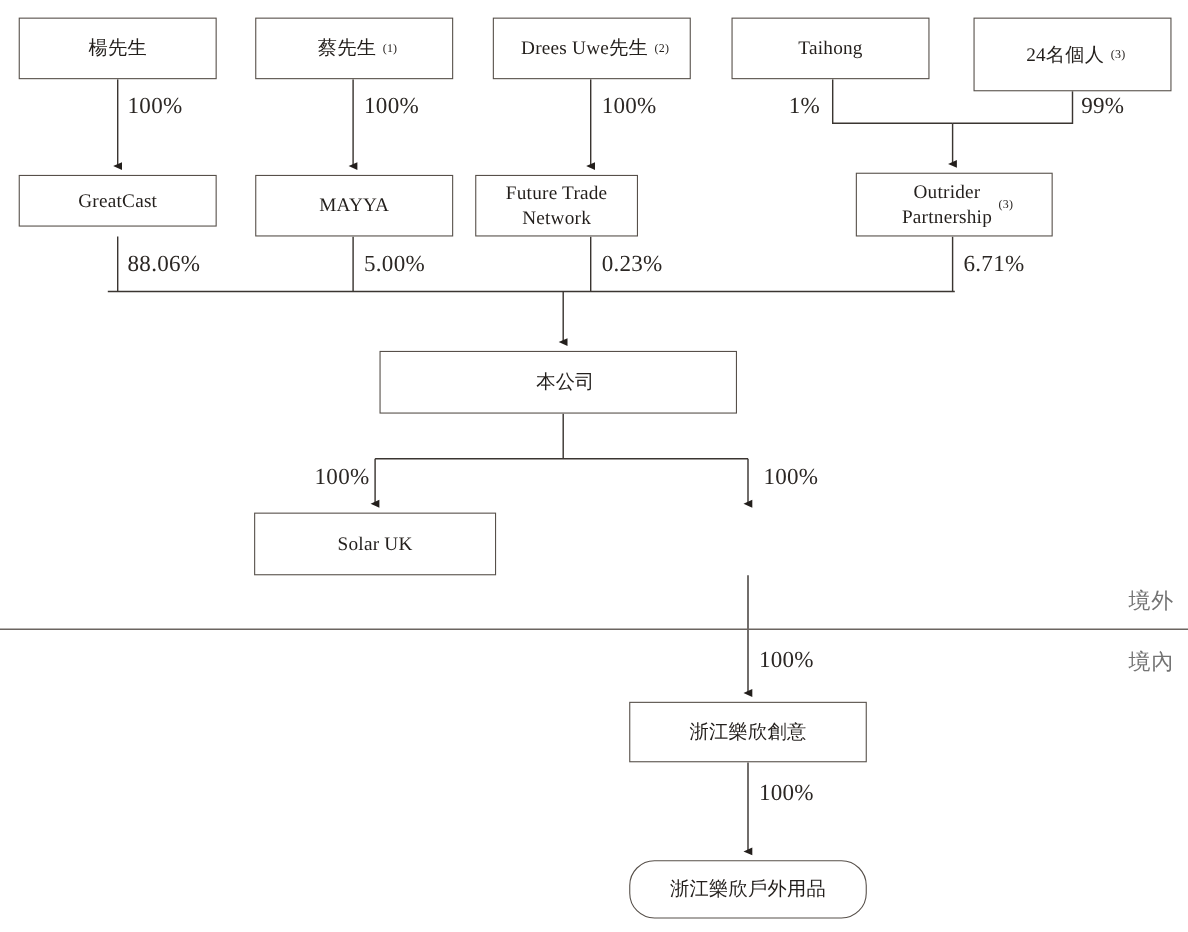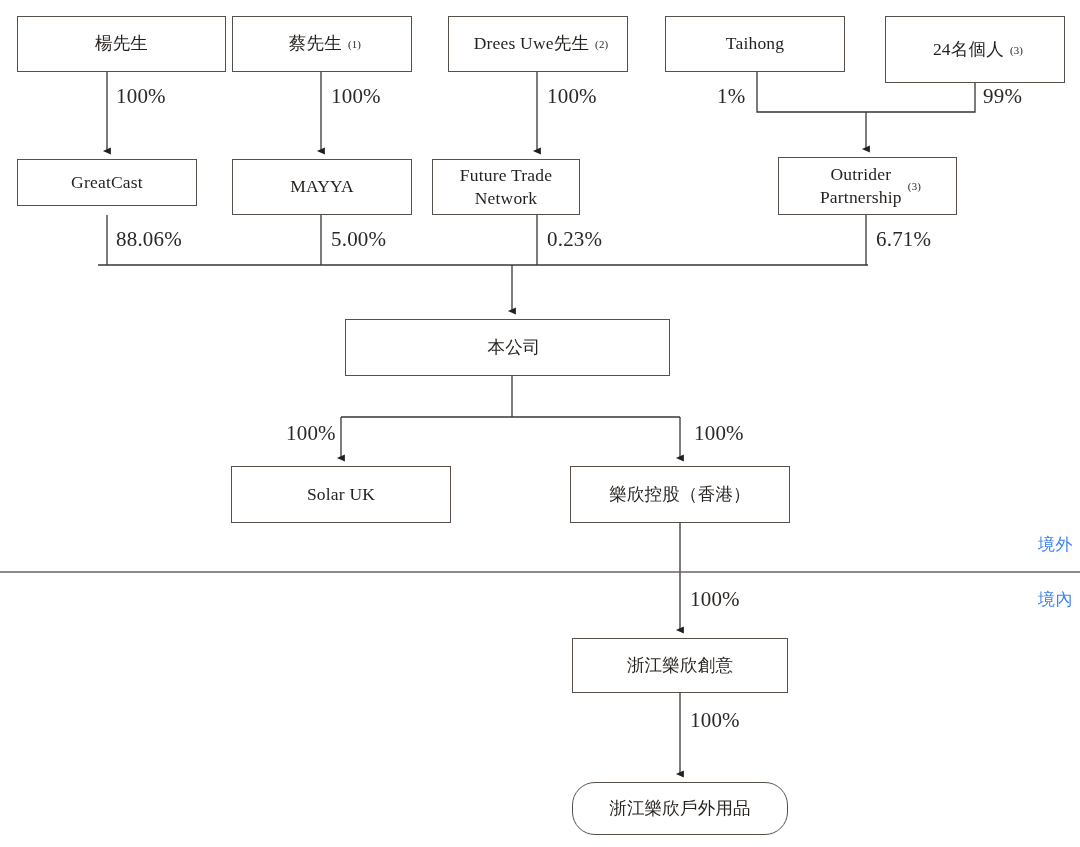--- a/index.html
+++ b/index.html
@@ -49,25 +49,24 @@
   }
   .edge-label {
     position: absolute;
     color: #2b2724;
     font-size: 21px;
     white-space: nowrap;
     letter-spacing: 0.2px;
   }
   .region-label {
     position: absolute;
-    color: #3b82f6;
-    font-size: 17px;
+    color: #737373;
+    font-size: 20px;
     white-space: nowrap;
     letter-spacing: 0.5px;
-    margin-left: 12px;
   }
 </style>
 </head>
 <body>
 
 <div id="chart-root">
 
   <svg id="connector-layer" viewBox="0 0 1080 847" width="1080" height="847" xmlns="http://www.w3.org/2000/svg">
     <defs>
       <marker id="arrowhead" markerWidth="9" markerHeight="9" refX="4.2" refY="4.3" orient="auto" markerUnits="userSpaceOnUse">
@@ -98,21 +97,21 @@
       <path d="M680,417 L680,458" marker-end="url(#arrowhead)"></path>
 
       <path d="M680,523 L680,630" marker-end="url(#arrowhead)"></path>
 
       <path d="M680,693 L680,774" marker-end="url(#arrowhead)"></path>
     </g>
 
     <line x1="0" y1="572" x2="1080" y2="572" stroke="#6b6560" stroke-width="1.3"></line>
   </svg>
 
-  <div class="node-box" style="left:17px; top:16px; width:209px; height:56px;">
+  <div class="node-box" style="left:17px; top:16px; width:180px; height:56px;">
     <span class="node-label">楊先生</span>
       <sup></sup>
   </div>
 
   <div class="node-box" style="left:232px; top:16px; width:180px; height:56px;">
     <span class="node-label">蔡先生</span>
       <sup>(1)</sup>
   </div>
 
   <div class="node-box" style="left:448px; top:16px; width:180px; height:56px;">
@@ -155,24 +154,20 @@
   <div class="node-box" style="left:345px; top:319px; width:325px; height:57px;padding-left:13px;">
     <span class="node-label">本公司</span>
       <sup></sup>
   </div>
 
   <div class="node-box" style="left:231px; top:466px; width:220px; height:57px;">
     <span class="node-label">Solar UK</span>
       <sup></sup>
   </div>
 
-  <div class="node-box" style="left:570px; top:466px; width:220px; height:57px;">
-    <span class="node-label">樂欣控股（香港）</span>
-      <sup></sup>
-  </div>
 
   <div class="node-box" style="left:572px; top:638px; width:216px; height:55px;">
     <span class="node-label">浙江樂欣創意</span>
       <sup></sup>
   </div>
 
   <div class="node-box" style="left:572px; top:782px; width:216px; height:53px;border-radius:23px;">
     <span class="node-label">浙江樂欣戶外用品</span>
       <sup></sup>
   </div>

